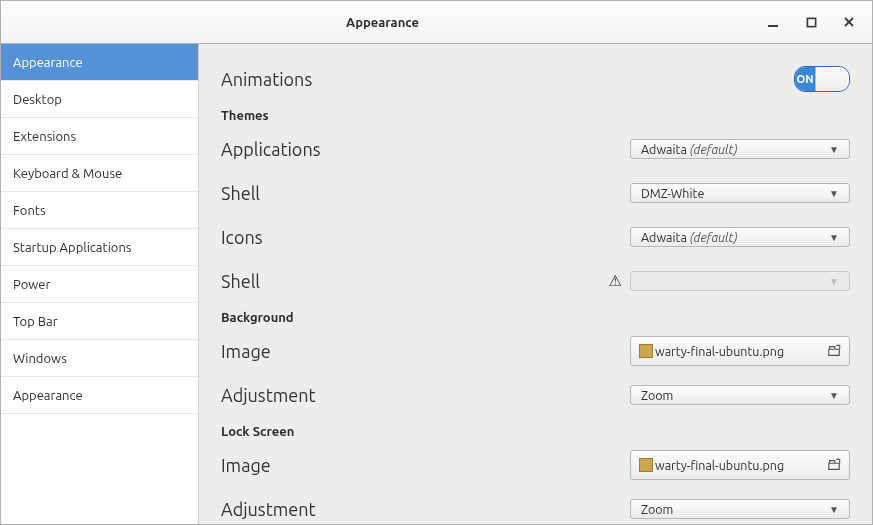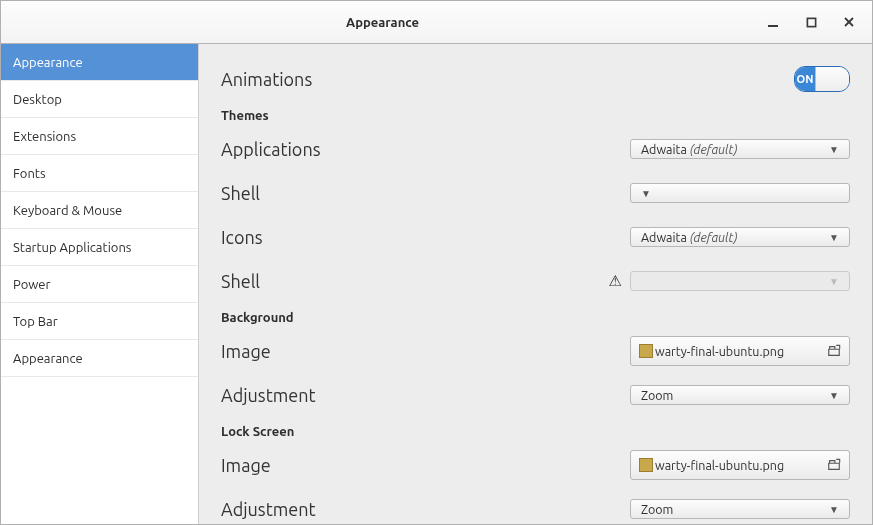--- a/index.html
+++ b/index.html
@@ -65,25 +65,26 @@
           </svg>
         </div>
     </div>
   </div>
 
   <div class="body">
     <div class="sidebar">
       <div class="sidebar-item selected"><span>Appearance</span></div>
       <div class="sidebar-item"><span>Desktop</span></div>
       <div class="sidebar-item"><span>Extensions</span></div>
+      <div class="sidebar-item"><span>Keyboard &amp; Mouse</span></div>
       <div class="sidebar-item"><span>Fonts</span></div>
-      <div class="sidebar-item"><span>Keyboard &amp; Mouse</span></div>
       <div class="sidebar-item"><span>Startup Applications</span></div>
       <div class="sidebar-item"><span>Power</span></div>
       <div class="sidebar-item"><span>Top Bar</span></div>
+      <div class="sidebar-item"><span>Windows</span></div>
       <div class="sidebar-item"><span>Appearance</span></div>
     </div>
 
     <div class="content">
 
       <div class="row">
         <span class="row-label">Animations</span>
         <div class="switch">
           <div class="switch-on">ON</div>
           <div class="switch-handle"></div>
@@ -96,20 +97,21 @@
         <span class="row-label">Applications</span>
         <div class="combo">
           <span class="combo-text"><span>Adwaita</span> <span class="default-suffix">(default)</span></span>
           <span class="combo-arrow">▼</span>
         </div>
       </div>
 
       <div class="row">
         <span class="row-label">Shell</span>
         <div class="combo">
+          <span class="combo-text">DMZ-White</span>
           <span class="combo-arrow">▼</span>
         </div>
       </div>
 
       <div class="row">
         <span class="row-label">Icons</span>
         <div class="combo">
           <span class="combo-text"><span>Adwaita</span> <span class="default-suffix">(default)</span></span>
           <span class="combo-arrow">▼</span>
         </div>

